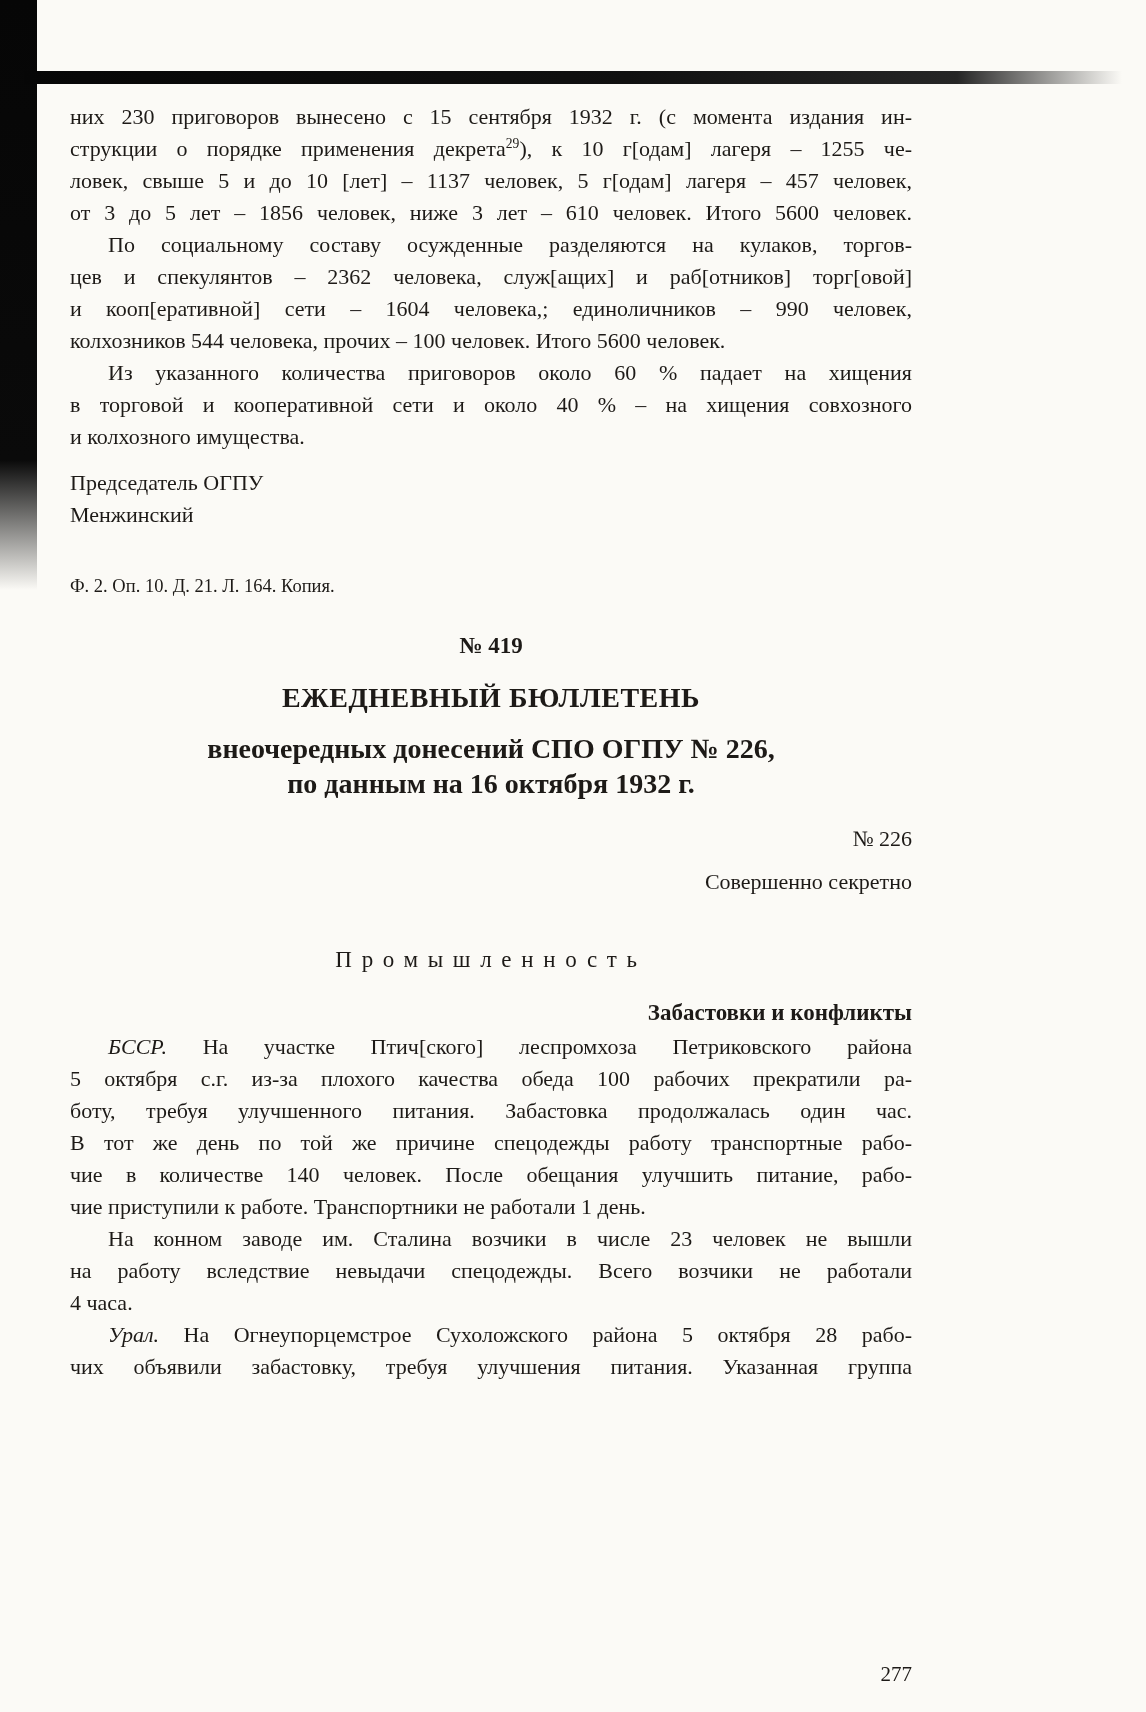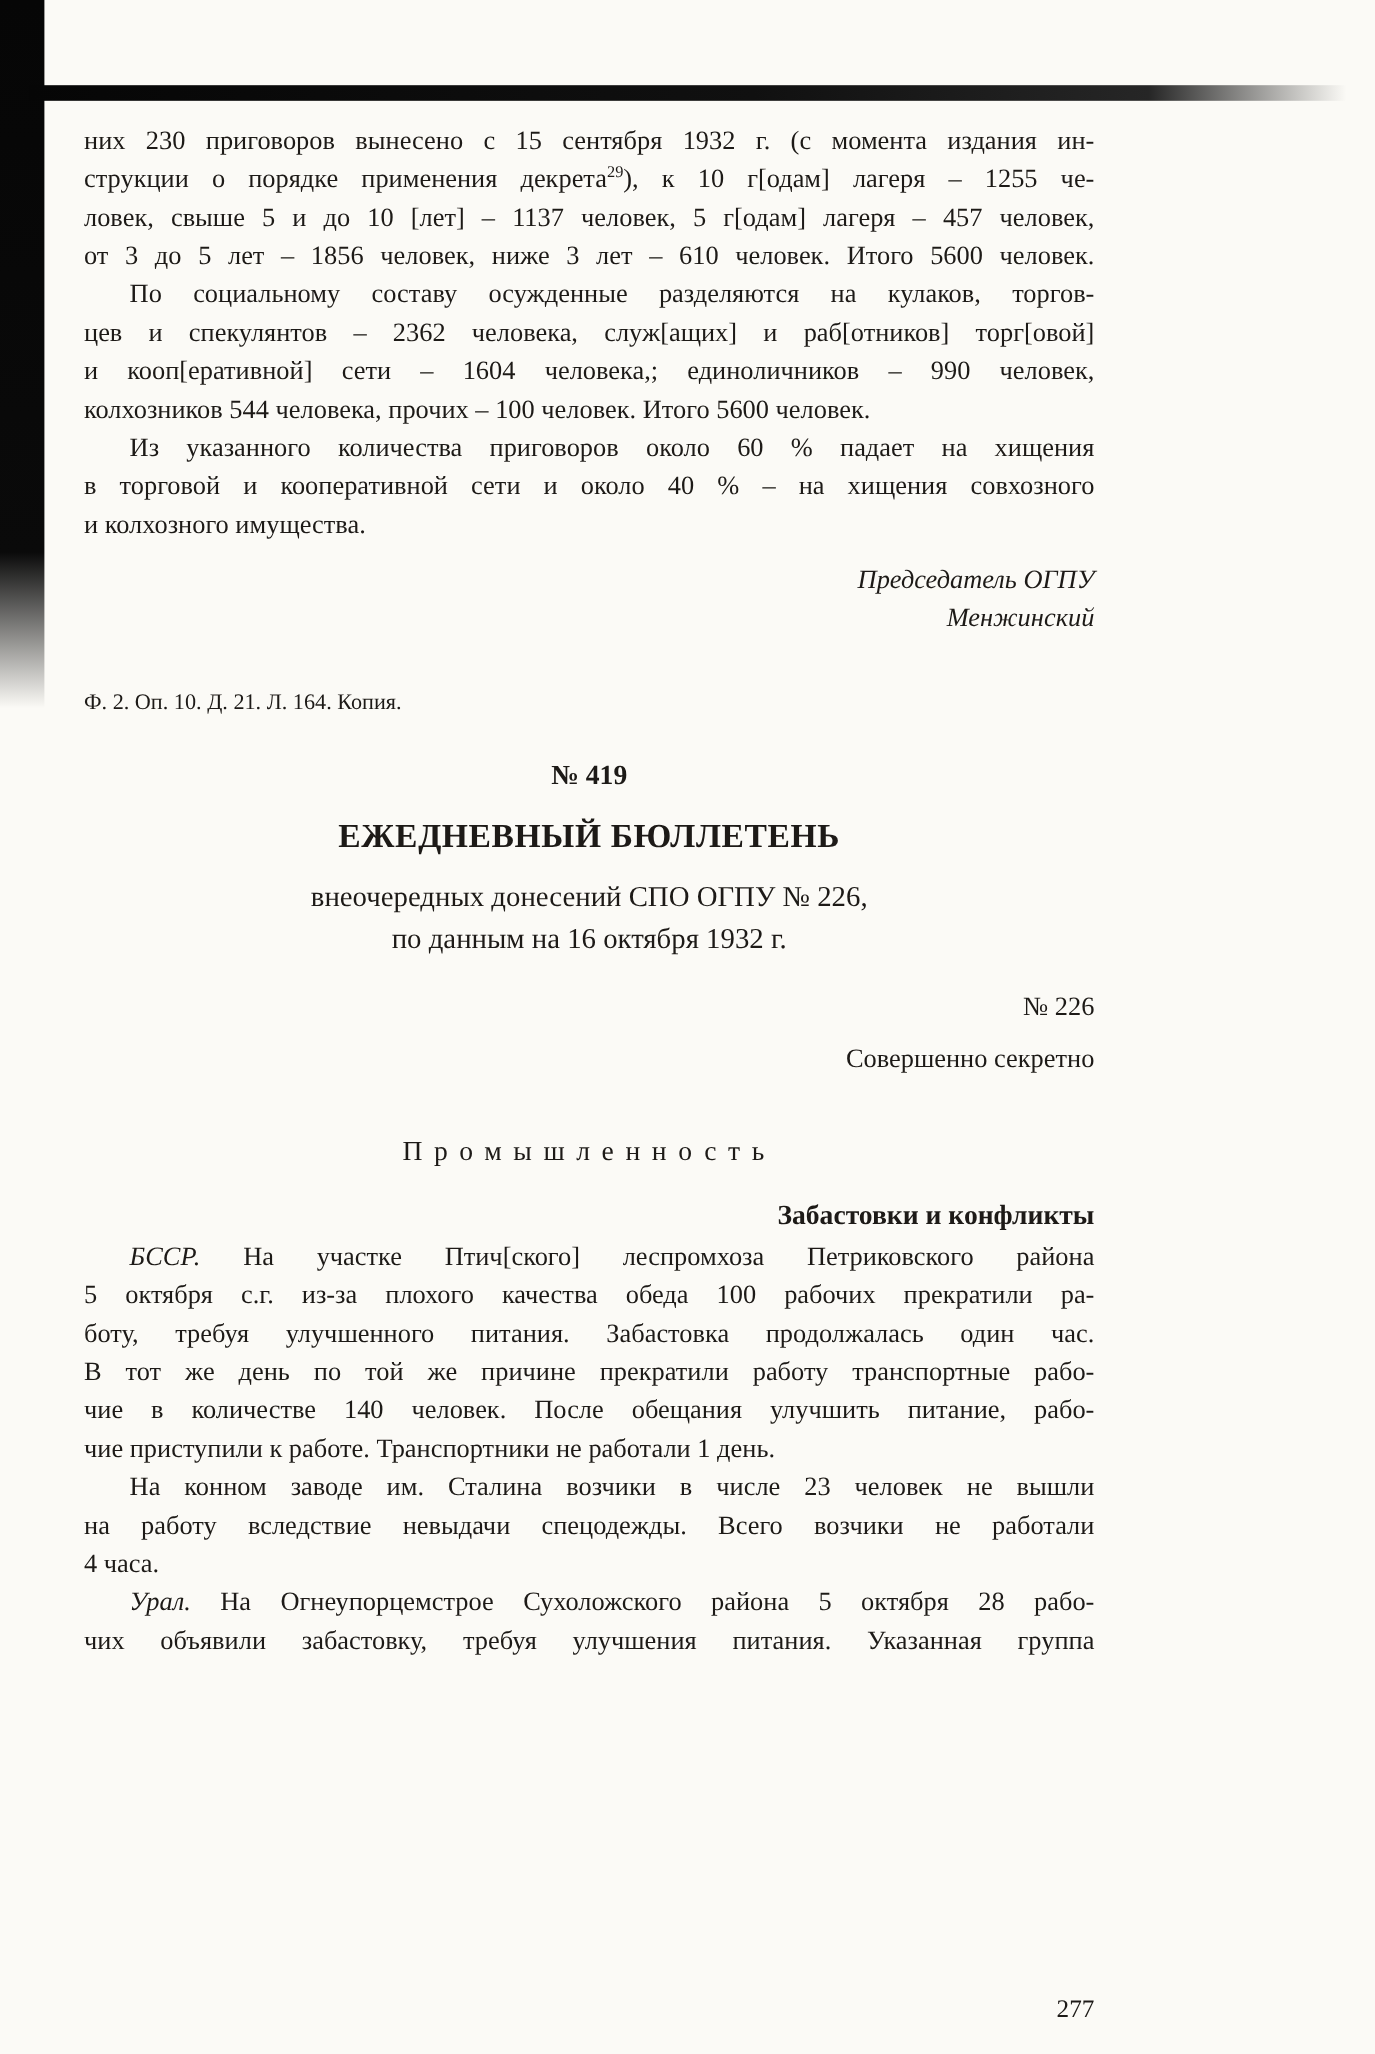--- a/index.html
+++ b/index.html
@@ -25,26 +25,26 @@
   }
 
   .content { position: absolute; left: 70px; top: 101px; width: 842px; }
 
   .ln { font-size: 22px; line-height: 32px; }
   .j  { text-align: justify; text-align-last: justify; }
   .ind { text-indent: 38px; }
   .lead { font-style: italic; }
   sup.fn { font-size: 0.62em; line-height: 0; vertical-align: super; }
 
-  .signature { margin-top: 14px; text-align: right; font-size: 22px; line-height: 32px; font-style: italic; }
+  .signature { margin-top: 14px; font-size: 22px; line-height: 32px; }
   .archive   { margin-top: 42px; font-size: 18.5px; line-height: 26px; }
 
   .doc-num      { margin-top: 32px; text-align: center; font-weight: bold; font-size: 23px; line-height: 30px; }
   .doc-title    { margin-top: 20px; text-align: center; font-weight: bold; font-size: 28px; line-height: 34px; letter-spacing: 0.5px; }
-  .doc-subtitle { margin-top: 16px; text-align: center; font-weight: normal; font-size: 24px; line-height: 35px; }
+  .doc-subtitle { margin-top: 16px; text-align: center; font-weight: bold; font-size: 28px; line-height: 35px; }
 
   .right-line { text-align: right; font-size: 22px; line-height: 28px; }
   .date-note  { margin-top: 50px; }
   .num-right  { margin-top: 24px; }
   .secrecy    { margin-top: 15px; }
 
   .section    { margin-top: 49px; text-align: center; font-size: 23px; line-height: 30px; letter-spacing: 0.42em; }
   .subsection { margin-top: 23px; text-align: right; font-weight: bold; font-size: 23px; line-height: 30px; }
 
   .body2 { margin-top: 3px; }
@@ -99,21 +99,21 @@
     <div class="right-line num-right">№ 226</div>
     <div class="right-line secrecy">Совершенно секретно</div>
 
     <div class="section">Промышленность</div>
     <div class="subsection">Забастовки и конфликты</div>
 
     <section class="body2">
       <div class="ln j ind"><em class="lead">БССР.</em> <span>На участке Птич[ского] леспромхоза Петриковского района</span></div>
       <div class="ln j">5 октября с.г. из-за плохого качества обеда 100 рабочих прекратили ра-</div>
       <div class="ln j">боту, требуя улучшенного питания. Забастовка продолжалась один час.</div>
-      <div class="ln j">В тот же день по той же причине прекратили работу транспортные рабо-</div>
+      <div class="ln j">В тот же день по той же причине спецодежды работу транспортные рабо-</div>
       <div class="ln j">чие в количестве 140 человек. После обещания улучшить питание, рабо-</div>
       <div class="ln">чие приступили к работе. Транспортники не работали 1 день.</div>
 
       <div class="ln j ind">На конном заводе им. Сталина возчики в числе 23 человек не вышли</div>
       <div class="ln j">на работу вследствие невыдачи спецодежды. Всего возчики не работали</div>
       <div class="ln">4 часа.</div>
 
       <div class="ln j ind"><em class="lead">Урал.</em> <span>На Огнеупорцемстрое Сухоложского района 5 октября 28 рабо-</span></div>
       <div class="ln j">чих объявили забастовку, требуя улучшения питания. Указанная группа</div>
     </section>

